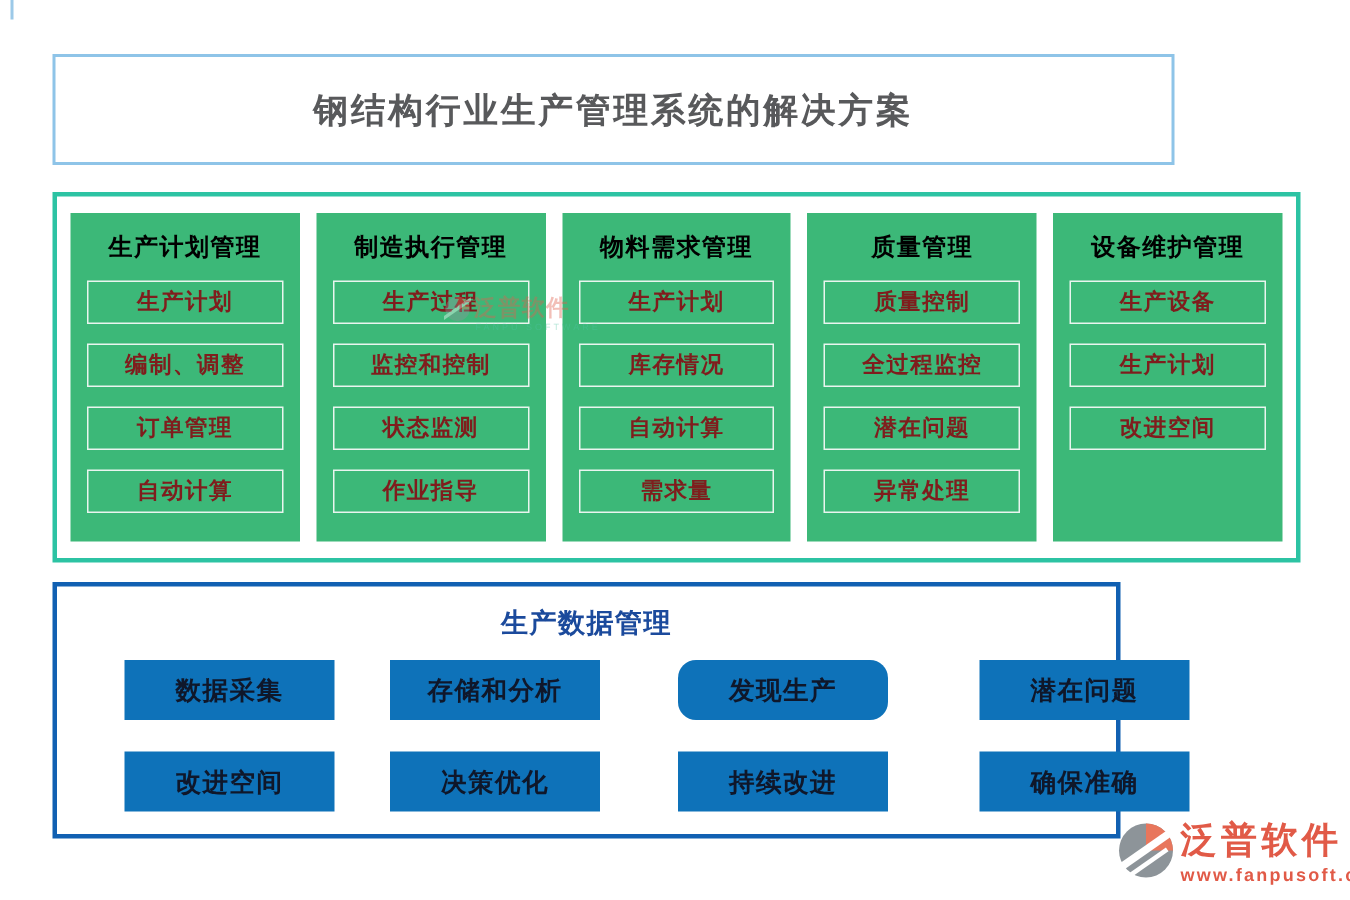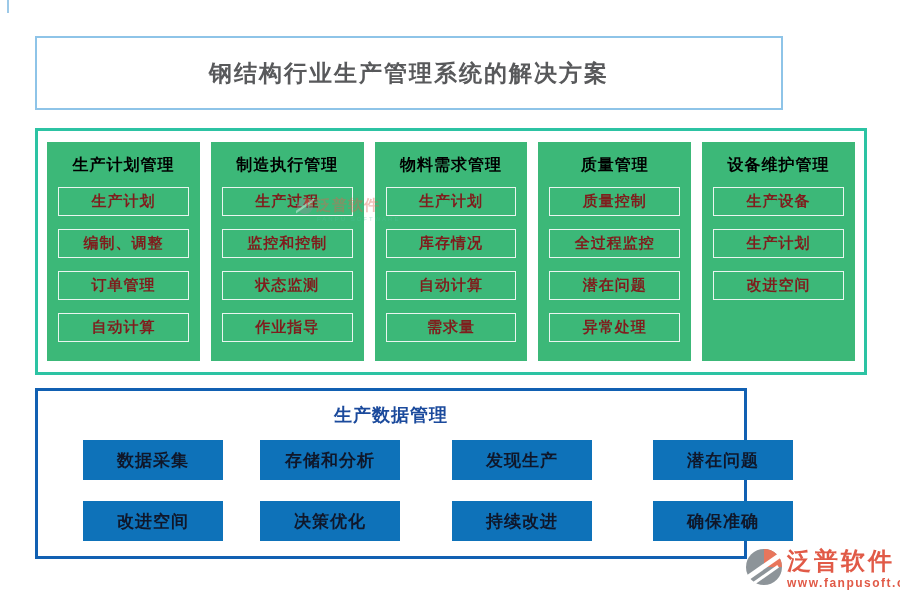--- a/index.html
+++ b/index.html
@@ -36,21 +36,21 @@
   
   .data-panel { position:absolute; left:35px; top:388px; width:712px; height:171px;
                 border:3px solid #1160b2; background:#fff; }
   .dp-title { text-align:center; margin-top:12px; font-size:18px; font-weight:bold;
               color:#1b4a9c; letter-spacing:1px; }
   .dp-btn { position:absolute; width:140px; height:40px; background:#0e72b9;
             display:flex; align-items:center; justify-content:center;
             color:#0f172a; font-weight:bold; font-size:17px; letter-spacing:1px; }
   .r0c0 { left:45px;  top:49px; }
   .r0c1 { left:222px; top:49px; }
-  .r0c2 { left:414px; top:49px; }
+  .r0c2 { left:414px; top:49px;border-radius:12px; }
   .r0c3 { left:615px; top:49px; }
   .r1c0 { left:45px;  top:110px; }
   .r1c1 { left:222px; top:110px; }
   .r1c2 { left:414px; top:110px; }
   .r1c3 { left:615px; top:110px; }
 
   
   .logo { position:absolute; left:744px; top:547px; display:flex; align-items:flex-start; gap:3px; }
   .logo-icon { width:40px; height:40px; }
   .logo-textcol { display:flex; flex-direction:column; }

